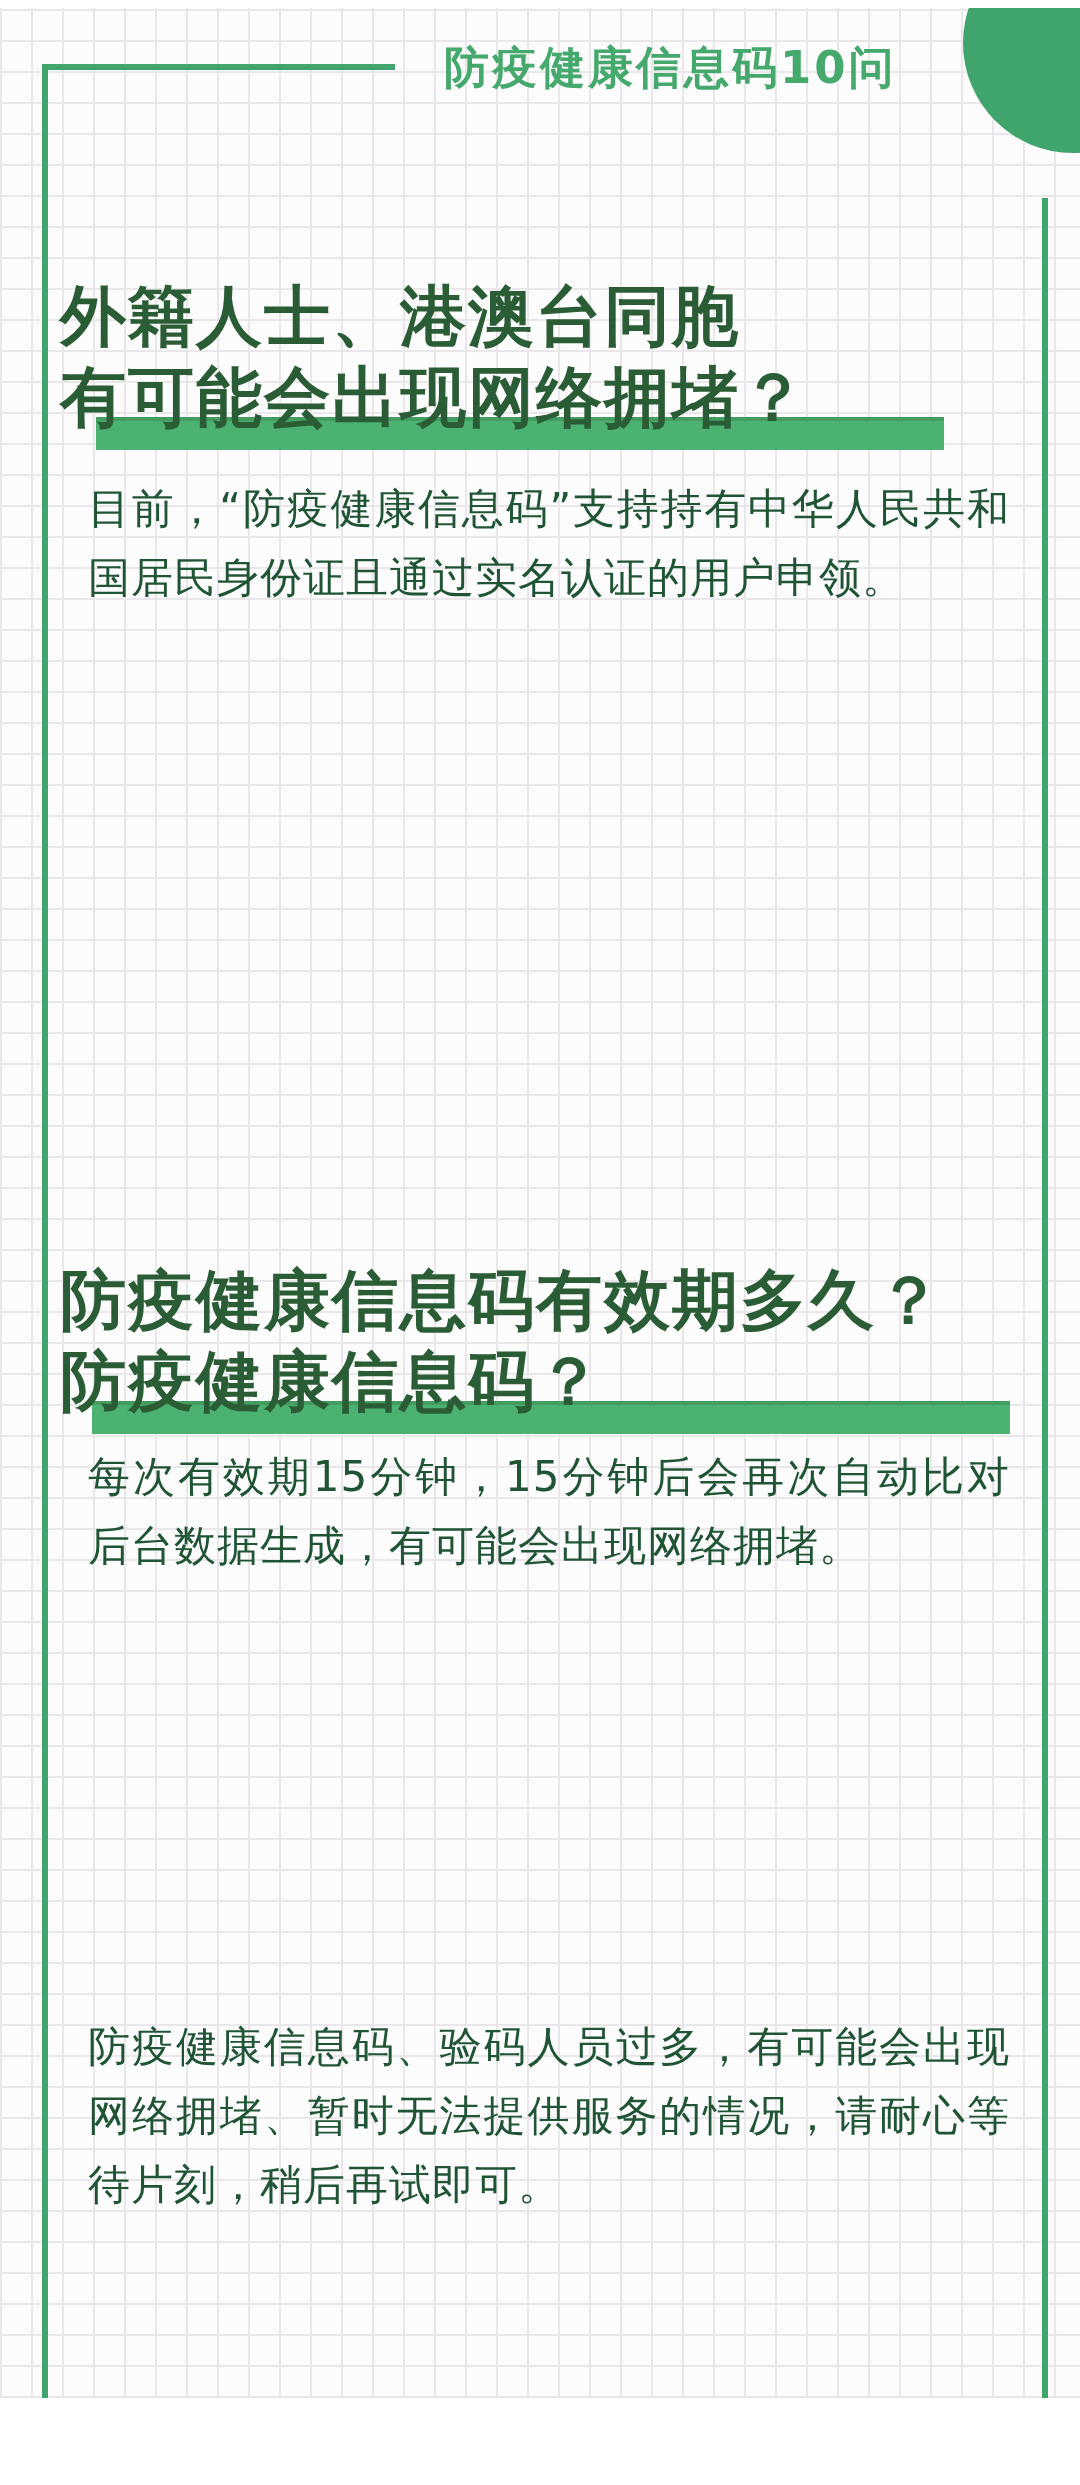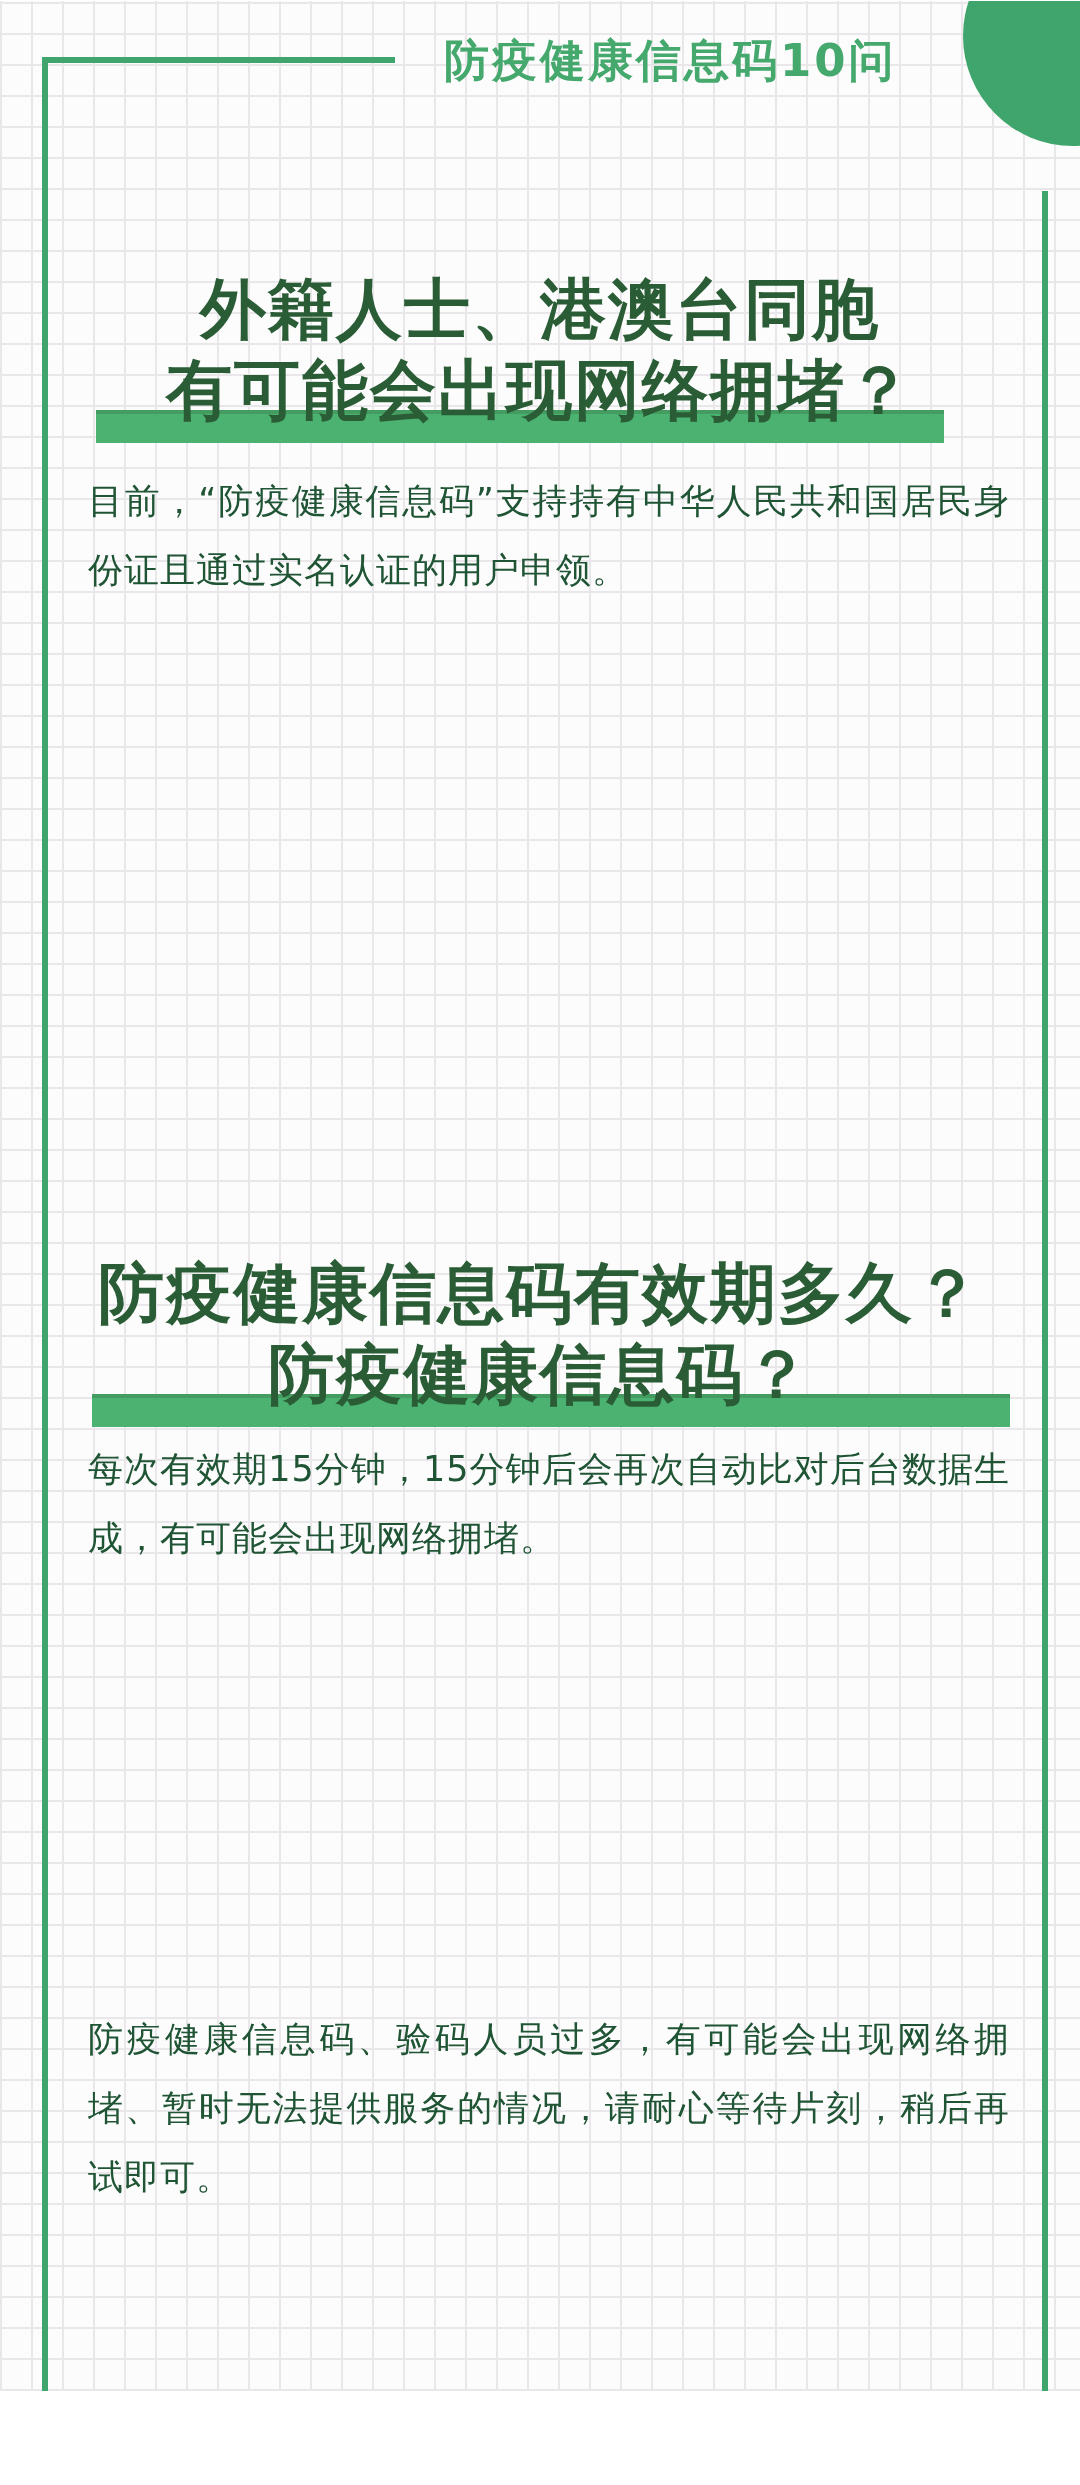--- a/index.html
+++ b/index.html
@@ -5,21 +5,21 @@
   html, body {
     margin: 0;
     padding: 0;
     background: #ffffff;
     font-family: "DejaVu Sans", "Liberation Sans", sans-serif;
   }
   .page {
     position: relative;
     width: 1080px;
     height: 2390px;
-    margin: 1px auto;
+    margin: 8px auto;
     overflow: hidden;
     background-color: #fdfcfd;
     background-image:
       repeating-linear-gradient(0deg,   #e9e7ea 0 2px, transparent 2px 31px),
       repeating-linear-gradient(90deg,  #e9e7ea 0 2px, transparent 2px 31px);
   }
 
   
   .frame-left   { position:absolute; left:42px;  top:56px;   width:6px;    height:2369px; background:#3fa56c; }
   .frame-top    { position:absolute; left:42px;  top:56px;   width:353px;  height:6px;    background:#3fa56c; }
@@ -35,41 +35,41 @@
   
   .header-title {
     position:absolute; left:444px; top:34px; width:470px;
     font-size:45px; line-height:52px; letter-spacing:3px;
     color:#45a86d; font-weight:bold; white-space:nowrap;
   }
 
   
   .qtitle {
     position:absolute; left:60px; width:960px;
-    text-align:center; color:#2a5d35;
+    text-align:left; color:#2a5d35;
     font-size:66px; line-height:81px; font-weight:bold;
     letter-spacing:2px;
   }
   .qtitle .tline { position:relative; display:block; z-index:1; }
   .tbar {
     position:absolute; z-index:0; height:33px; bottom:-12px;
     background:#4cb271;
     box-shadow: inset 0 4px 0 rgba(42,93,53,0.25);
   }
   .qtitle-1 { top:268px; }
   .qtitle-1 .tbar { left:36px;  width:848px; }
   .qtitle-2 { top:1252px; }
   .qtitle-2 .tbar { left:32px;  width:918px; }
   .qtitle-3 { top:1832px; }
   .qtitle-3 .tbar { left:32px;  width:918px; }
 
   
   .body-para {
     position:absolute; left:88px; width:922px; margin:0;
-    font-size:35px; line-height:69px; letter-spacing:1px;
+    font-size:42px; line-height:69px; letter-spacing:1px;
     color:#1f5434;
     text-align:justify;
   }
   .para-1 { top:466px; }
   .para-2 { top:720px; }
   .para-3 { top:1434px; }
   .para-4 { top:2004px; }
 
   .hl {
     background:#f5e7a3;

